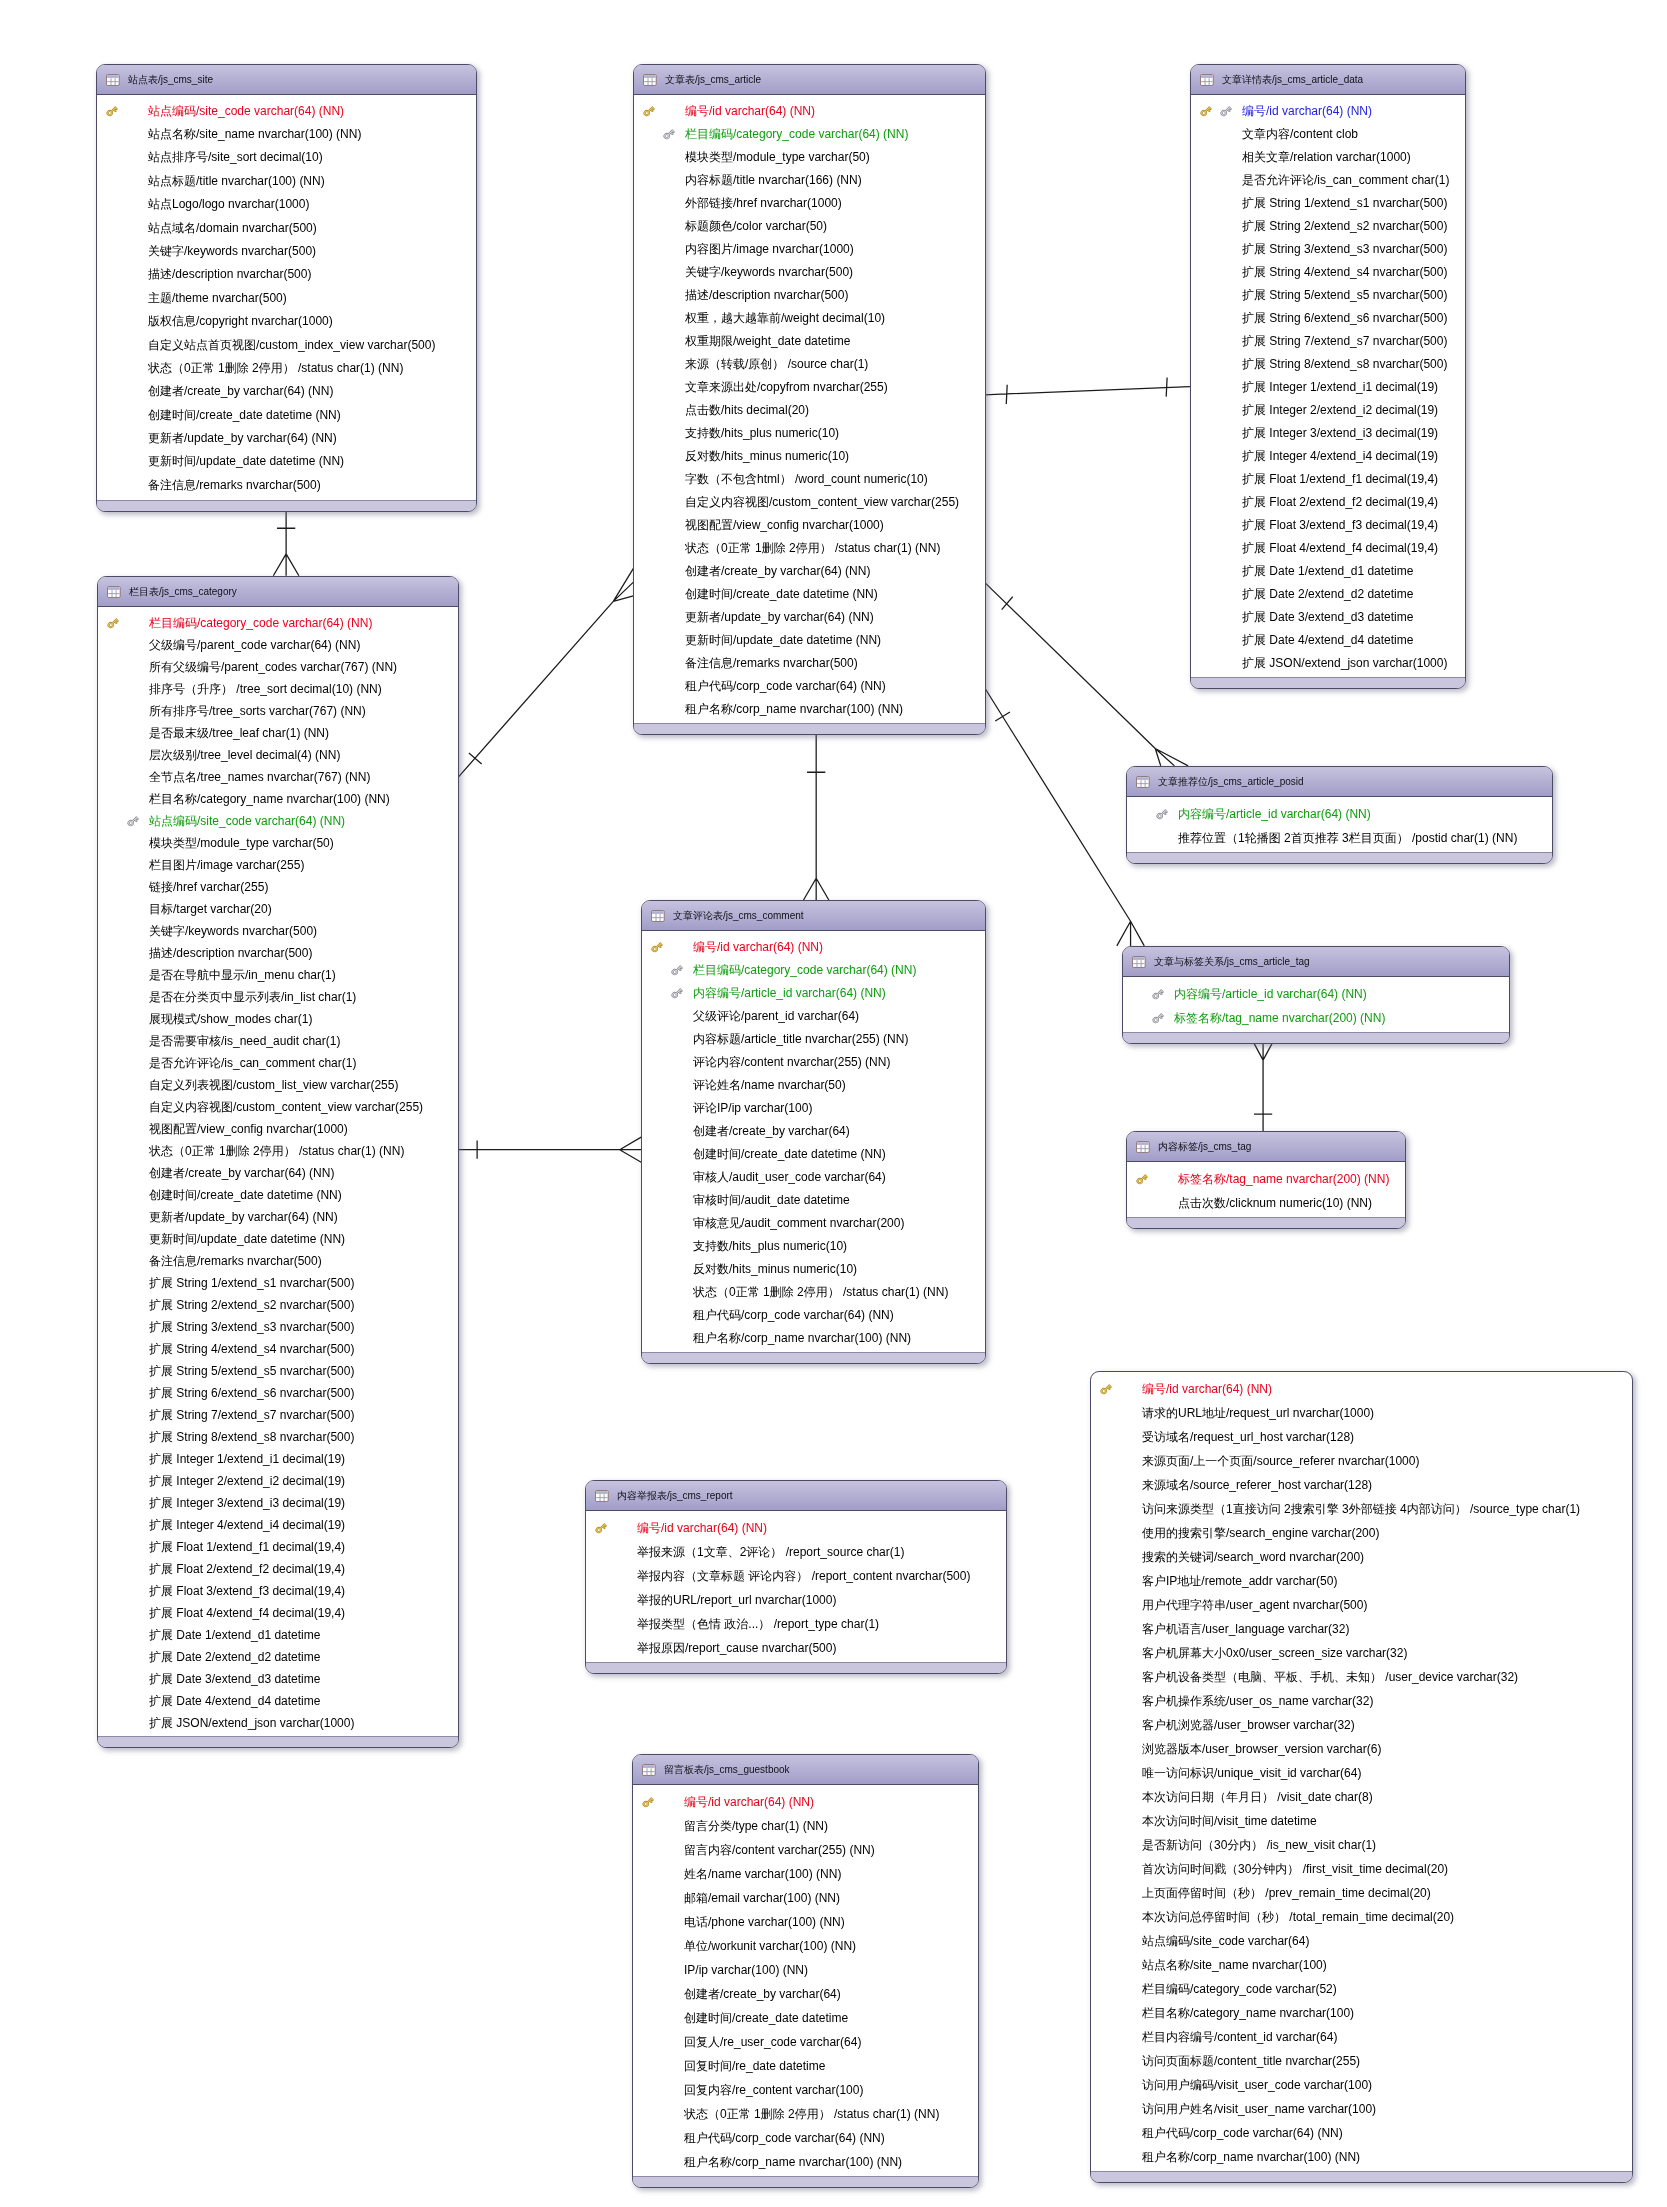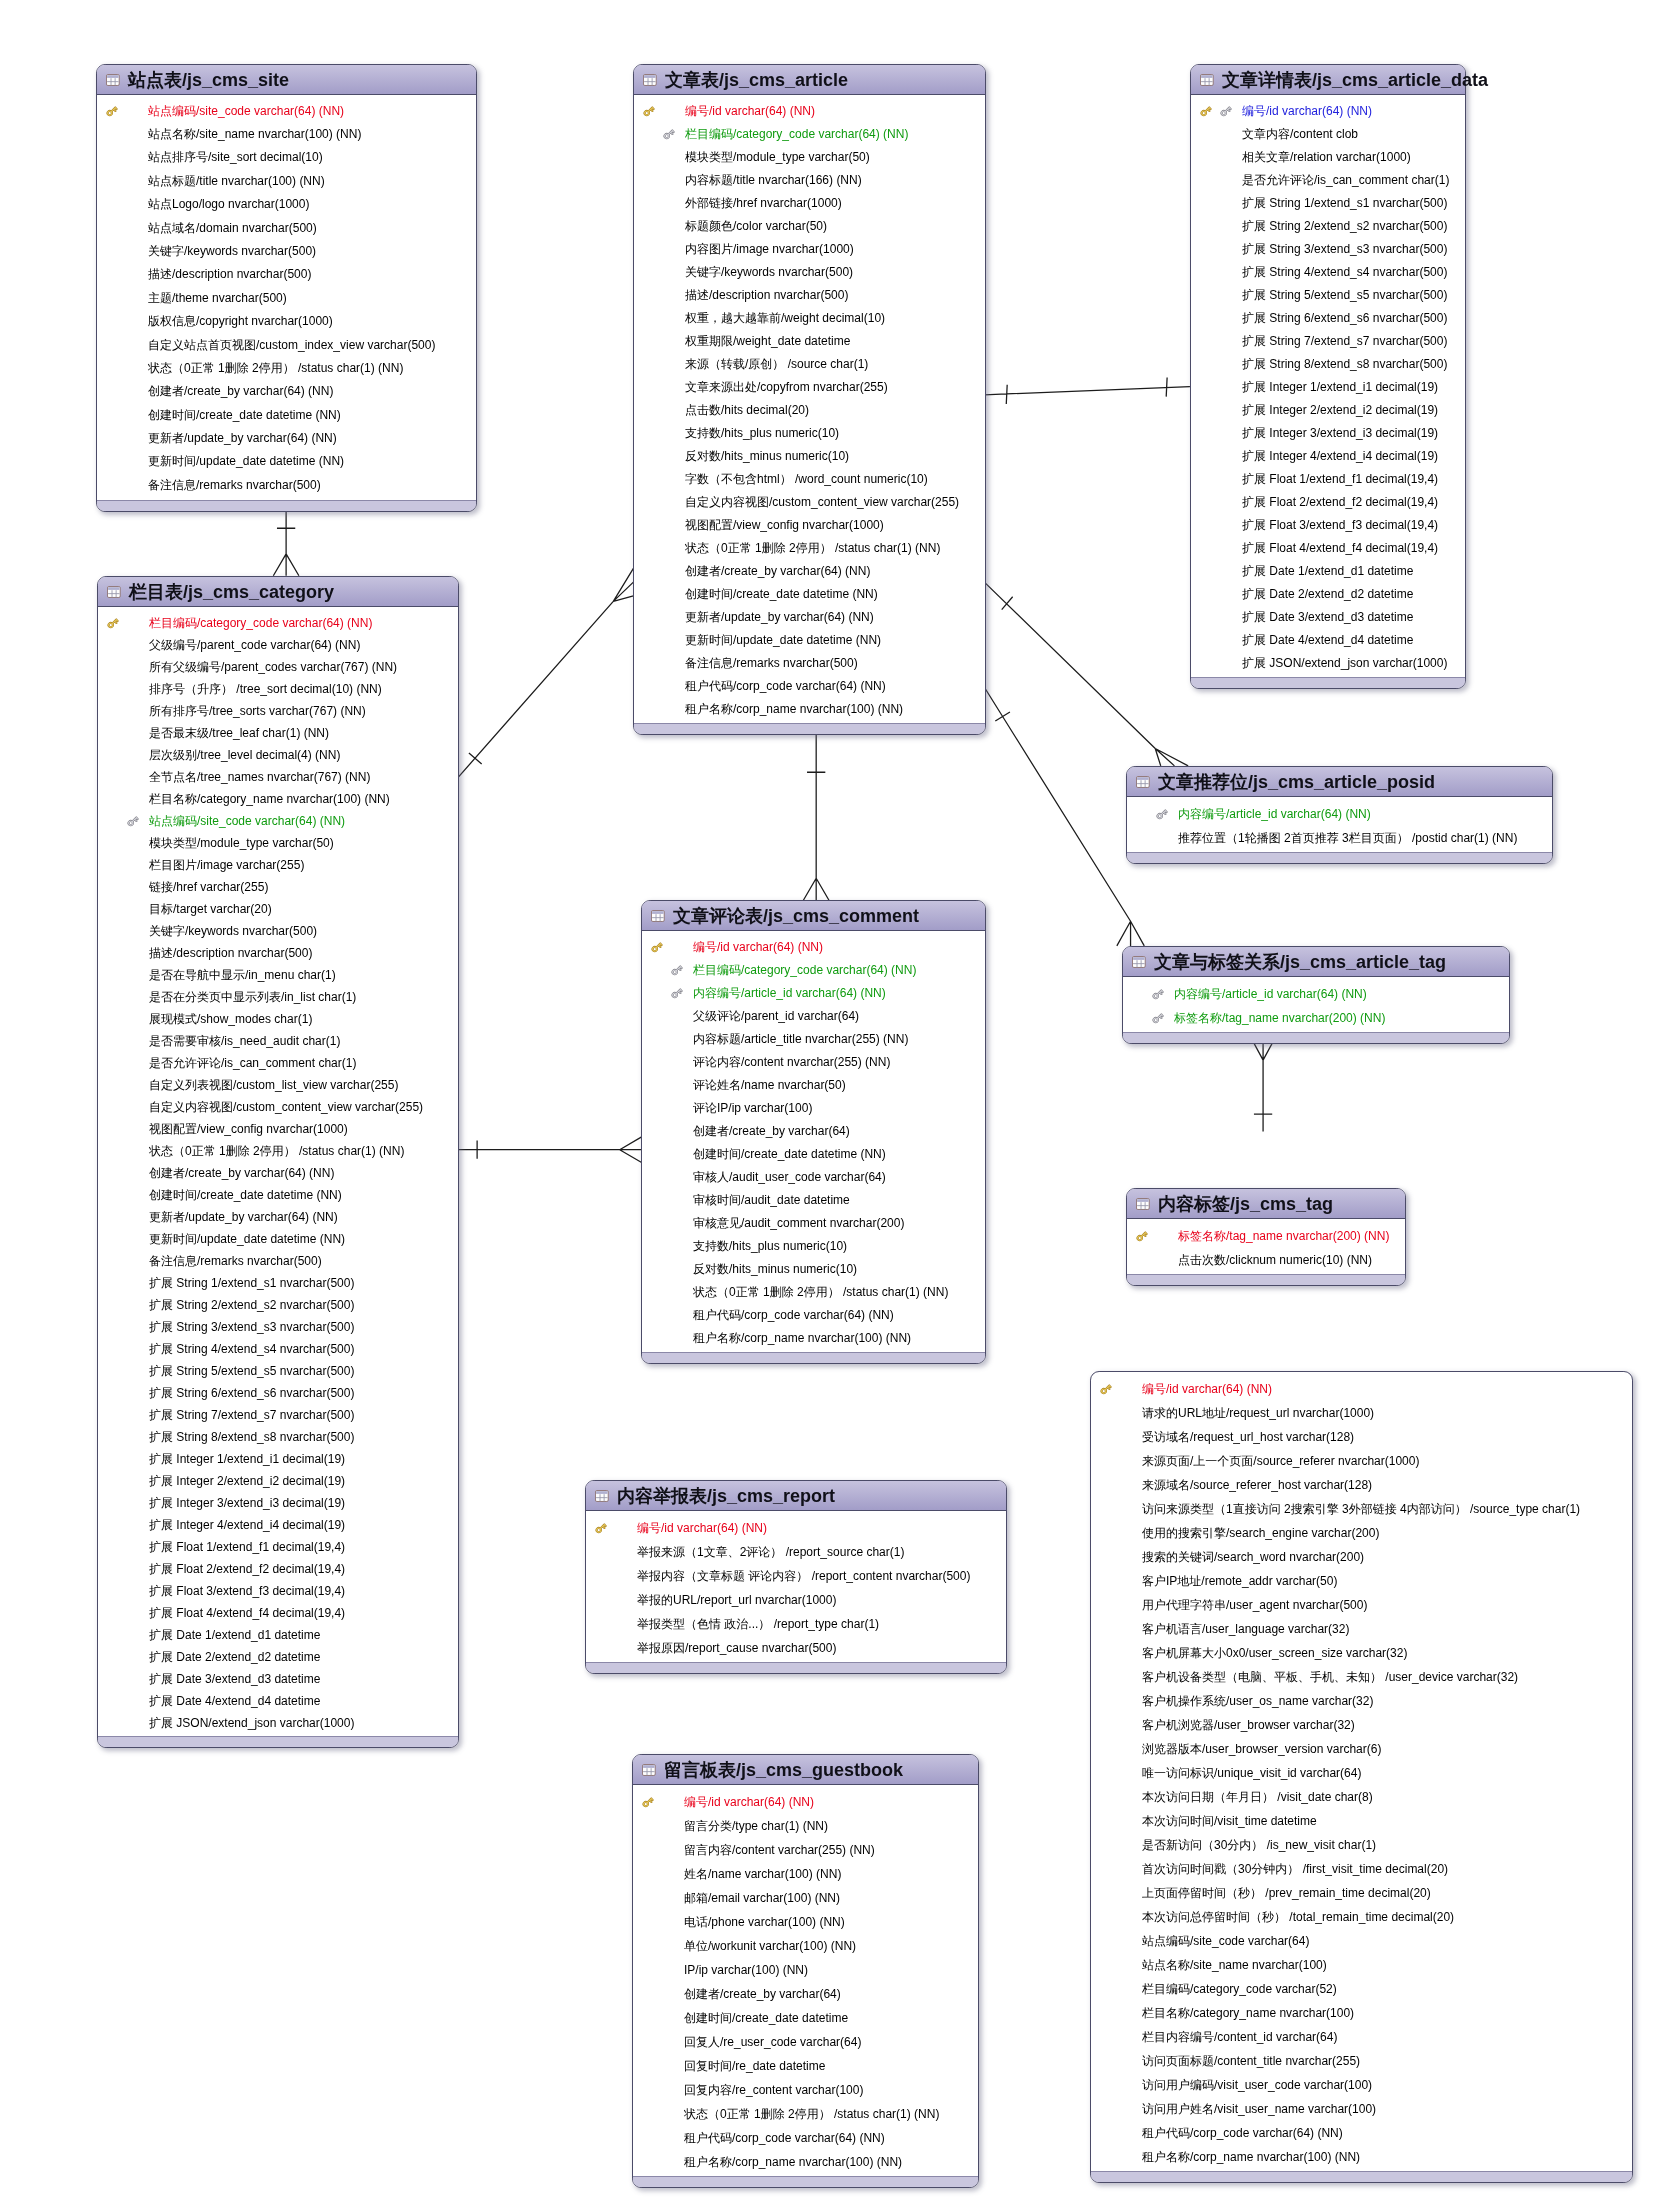--- a/index.html
+++ b/index.html
@@ -4,21 +4,21 @@
 <style>
   html,body{margin:0;padding:0}
   body{width:1668px;height:2208px;position:relative;background:#ffffff;
        font-family:"Liberation Sans","DejaVu Sans",sans-serif;overflow:hidden}
   #relations{position:absolute;left:0;top:0;z-index:1;pointer-events:none}
   #relations path{stroke:#1c1c1c;stroke-width:1.4;fill:none}
   .tbl{position:absolute;z-index:2;background:#ffffff;border:1.5px solid #4b4b68;
        border-radius:9.1px;box-shadow:2.7px 2.7px 5.5px rgba(110,110,138,.45)}
   .tbl-hd{height:29px;display:flex;align-items:center;gap:8.2px;padding:0 9.1px;
           background:linear-gradient(#c6c2de,#a29dc8);border-bottom:1.4px solid #4b4b68;
-          border-radius:7.3px 7.3px 0 0;font-size:18px;font-weight:bold;color:#101018;
+          border-radius:7.3px 7.3px 0 0;font-size:10px;font-weight:normal;color:#101018;
           white-space:nowrap}
   .tbl-ic{display:inline-flex;flex:0 0 auto}
   .tbl-bd{padding:4.6px 0 2.7px 0}
   .fr{position:relative;padding-left:51px;white-space:nowrap;font-size:12px;color:#000}
   .ki{position:absolute;top:50%;transform:translateY(-50%);display:inline-flex}
   .k1{left:8.2px}
   .k2{left:28px}
   .fr.pk .ft{color:#e8001a}
   .fr.fk .ft{color:#0f9b0f}
   .fr.pkfk .ft{color:#2222dd}
@@ -371,21 +371,21 @@
               </g>
               <g transform="rotate(-45 8 8)" fill="none" stroke="#d8d8de" stroke-width="1.2" stroke-linecap="round">
                 <circle cx="4.5" cy="8" r="2.5"></circle>
                 <path d="M7.4 8h6.4M11 8v3M13.6 8v2.3"></path>
               </g>
             </svg>
           </span><span class="ft">标签名称/tag_name nvarchar(200) (NN)</span></div>
       </div>
       <div class="tbl-ft"></div>
     </div>
-    <div class="tbl" style="left: 1126px; top: 1188px; width: 278px;">
+    <div class="tbl" style="left: 1126px; top: 1131px; width: 278px;">
       <div class="tbl-hd">
         <span class="tbl-ic">
           <svg width="13.7" height="12" viewBox="0 0 15 13">
             <rect x="0.5" y="0.5" width="14" height="12" rx="1.5" fill="#fdfdfd" stroke="#8a7070"></rect>
             <rect x="1.2" y="1.2" width="12.6" height="3" fill="#b0b0d0"></rect>
             <path d="M5.5 4.5v7.8M10 4.5v7.8M1.2 8.3h12.6" stroke="#9a9aae" stroke-width="1" fill="none"></path>
           </svg>
         </span>
         <span class="tbl-title">内容标签/js_cms_tag</span>
       </div>

